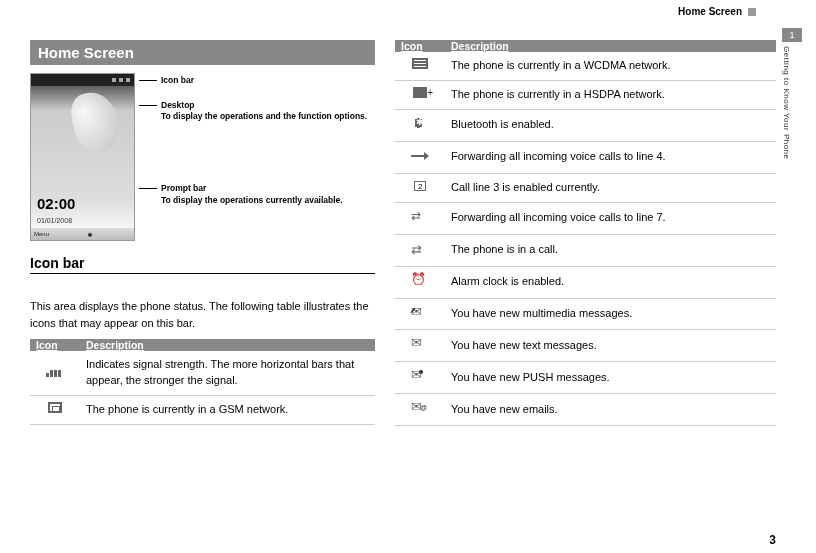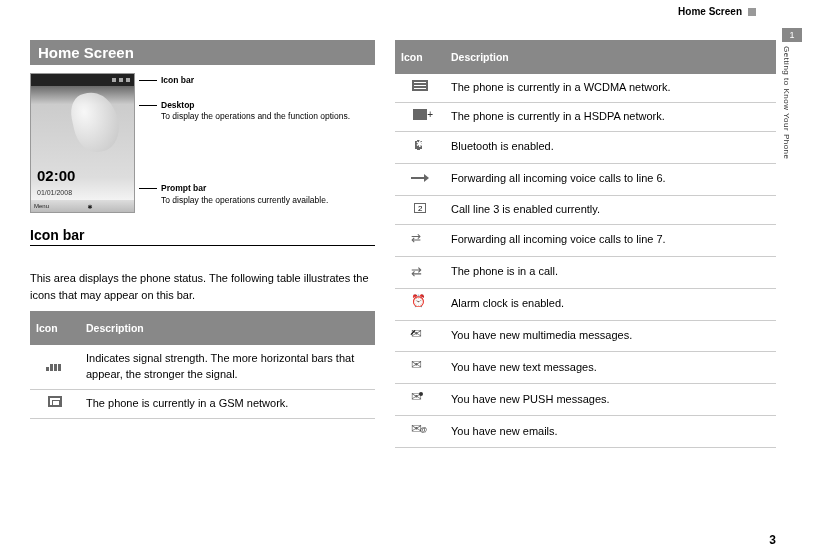--- a/index.html
+++ b/index.html
@@ -48,21 +48,21 @@
     }
 
     .phone-fig {
       display: flex;
       align-items: flex-start;
       gap: 4px;
       margin-bottom: 14px;
     }
     .phone-screenshot {
       width: 105px;
-      height: 140px;
+      height: 168px;
       background: linear-gradient(180deg, #2a2a2a 0%, #ccc 22%, #ddd 75%, #fff 100%);
       border: 1px solid #999;
       position: relative;
       overflow: hidden;
     }
     .iconbar {
       position: absolute; top: 0; left: 0; right: 0; height: 12px;
       background: #222;
       display: flex; align-items: center; justify-content: flex-end;
       gap: 3px; padding: 0 4px;
@@ -98,40 +98,40 @@
       padding-top: 2px;
       gap: 14px;
     }
     .callout { position: relative; padding-left: 22px; }
     .callout::before {
       content: '';
       position: absolute; left: 0; top: 5px;
       width: 18px; height: 1px; background: #000;
     }
     .callout .lbl { font-weight: bold; }
-    .callout .sub { display: block; margin-top: 1px; }
+    .callout .sub { display: block; margin-top: 1px; font-weight: bold; }
 
     .subhead {
       font-weight: bold;
       font-size: 14px;
       border-bottom: 1px solid #000;
       padding-bottom: 2px;
       margin-bottom: 8px;
     }
     .bodytext {
       font-size: 11px;
       line-height: 1.5;
       margin-bottom: 8px;
       margin-top: 24px;
     }
 
     .tbl { width: 100%; border-collapse: collapse; }
     .tbl th {
       background: #888; color: #fff; font-size: 10.5px;
-      text-align: left; padding: 11px 6px; font-weight: bold;
+      text-align: left; padding: 0 6px; font-weight: bold; text-decoration: underline;
     }
     .tbl th.icon-h { width: 50px; }
     .tbl td {
       padding: 6px 6px 6px 6px;
       vertical-align: middle;
       border-bottom: 1px solid #ccc;
       font-size: 11px;
       line-height: 1.45;
       margin-top: 32px;
     }
@@ -295,21 +295,21 @@
           <tr>
             <td class="icon-cell"><span class="ico hsdpa-icon"></span></td>
             <td>The phone is currently in a HSDPA network.</td>
           </tr>
           <tr>
             <td class="icon-cell"><span class="ico bt-icon"></span></td>
             <td>Bluetooth is enabled.</td>
           </tr>
           <tr>
             <td class="icon-cell"><span class="ico fwd1-icon"></span></td>
-            <td>Forwarding all incoming voice calls to line 6.</td>
+            <td>Forwarding all incoming voice calls to line 4.</td>
           </tr>
           <tr>
             <td class="icon-cell"><span class="ico line2-icon"></span></td>
             <td>Call line 3 is enabled currently.</td>
           </tr>
           <tr>
             <td class="icon-cell"><span class="ico fwd2-icon"></span></td>
             <td>Forwarding all incoming voice calls to line 7.</td>
           </tr>
           <tr>

